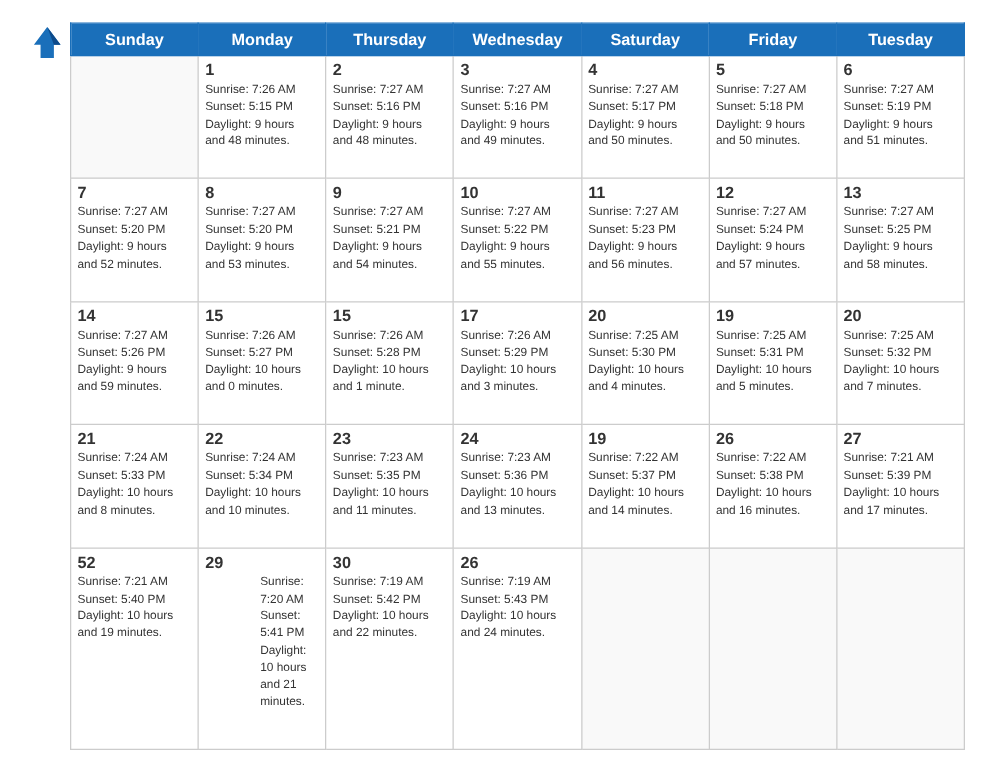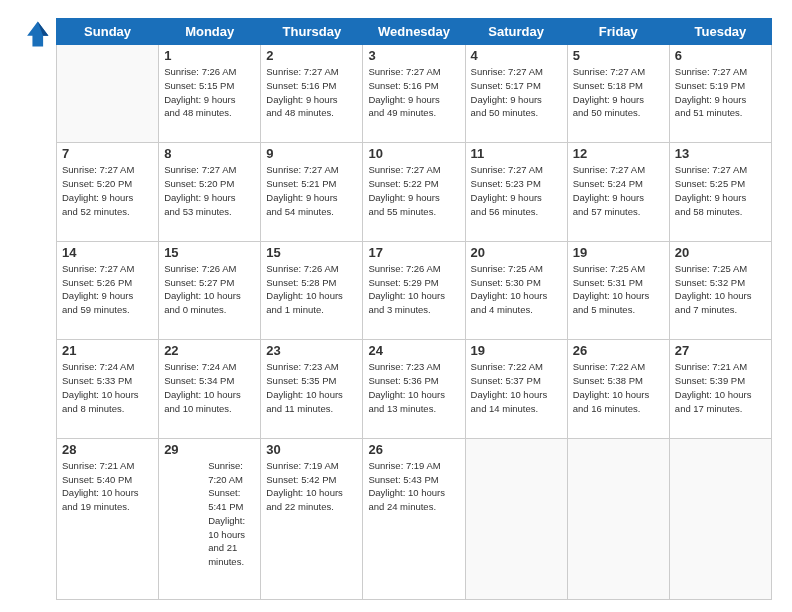--- a/index.html
+++ b/index.html
@@ -320,21 +320,21 @@
           <td>
             <span class="day-number">27</span>
             <div class="day-info" style="white-space: pre-line;">Sunrise: 7:21 AM
 Sunset: 5:39 PM
 Daylight: 10 hours
 and 17 minutes.</div>
           </td>
         </tr>
         <tr>
           <td>
-            <span class="day-number">28</span>
+            <span class="day-number">52</span>
             <div class="day-info" style="white-space: pre-line;">Sunrise: 7:21 AM
 Sunset: 5:40 PM
 Daylight: 10 hours
 and 19 minutes.</div>
           </td>
           <td>
             <span class="day-number">29</span>
             <div class="day-info" style="white-space: pre-line; margin-left: 44px;">Sunrise: 7:20 AM
 Sunset: 5:41 PM
 Daylight: 10 hours

